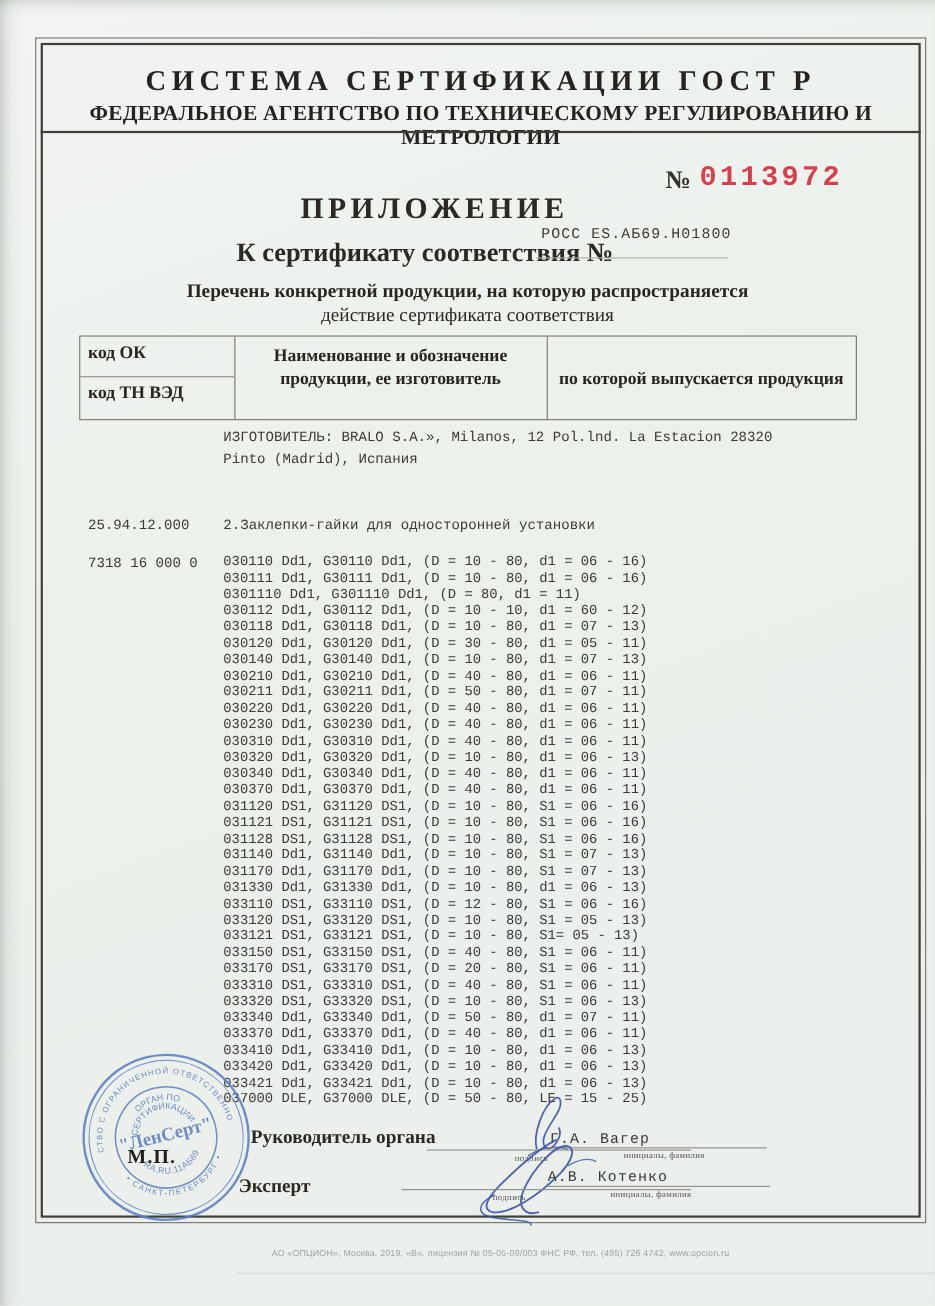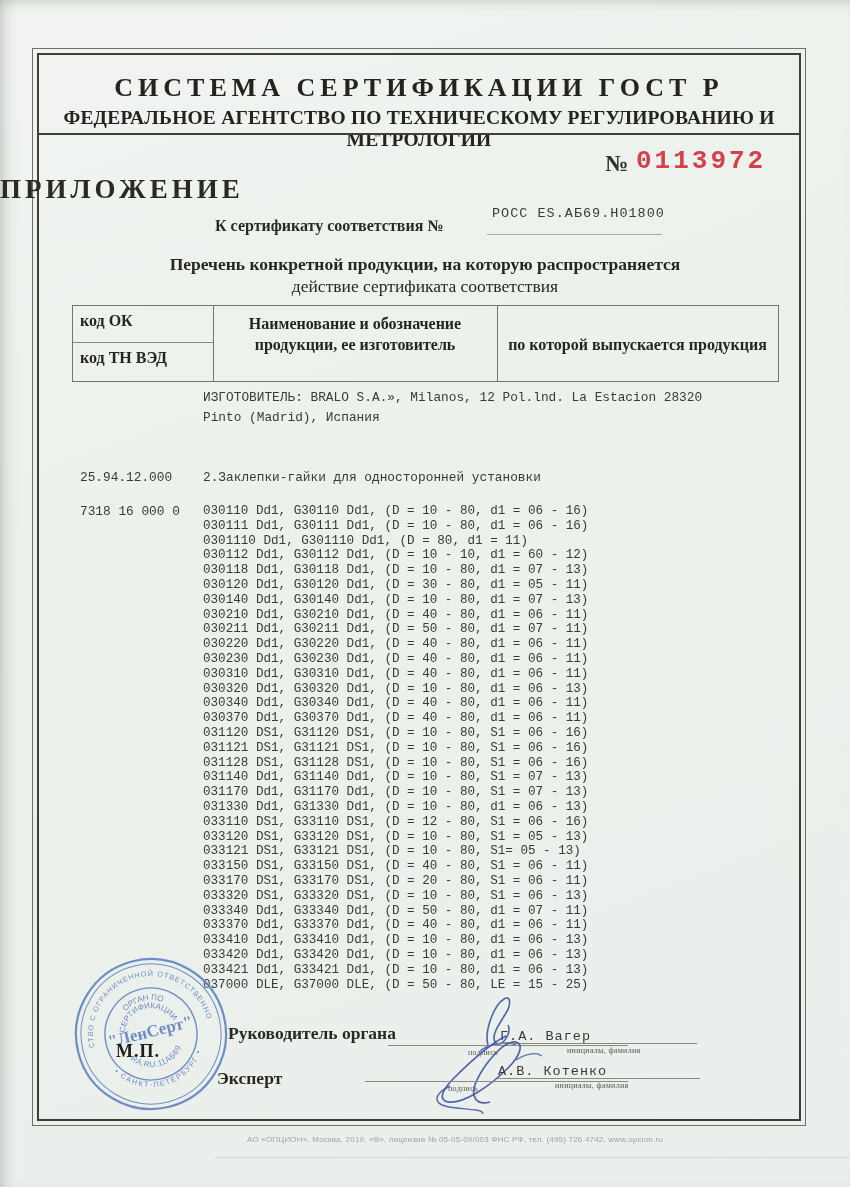--- a/index.html
+++ b/index.html
@@ -9,39 +9,39 @@
     font-family:"Liberation Serif", serif;
     color:#2e2e2a;
   }
   .paper{
     position:absolute;left:0;top:0;width:850px;height:1187px;
     background:linear-gradient(160deg,#f1f4f0 0%,#ecf1ec 40%,#eaefeb 100%);
     box-shadow:inset 14px 0 18px -14px rgba(60,70,60,.35), inset 0 10px 14px -10px rgba(60,70,60,.25);
   }
   
   .border-outer{
-    position:absolute;left:32px;top:48px;width:772px;height:1076px;
-    border:1px solid #6f6f68;background:transparent;
+    position:absolute;left:32px;top:34px;width:772px;height:1076px;
+    border:1px solid #6f6f68;background:transparent;padding-left:36px;
   }
   .border-inner{
     position:absolute;left:4px;top:4px;right:4px;bottom:4px;
     border:2px solid #3f3f3a;
   }
   .abs{position:absolute;}
   .serifB{font-family:"Liberation Serif",serif;font-weight:bold;}
   .mono{font-family:"Liberation Mono","DejaVu Sans Mono",monospace;color:#3a3a36;}
   
   .hdr-title{left:0;top:24px;width:100%;text-align:center;font-size:26px;font-weight:bold;letter-spacing:5px;color:#23231f;}
   .hdr-sub{left:0;top:58px;width:100%;text-align:center;font-size:19.5px;font-weight:bold;letter-spacing:.2px;color:#23231f;}
   .hdr-rule{left:4px;top:84px;right:4px;height:0;border-bottom:2px solid #3f3f3a;}
   
   .no-sym{left:605px;top:151px;font-size:23px;font-weight:bold;color:#32322d;}
   .no-val{left:636px;top:146px;font-size:26px;letter-spacing:3px;color:#d5404b;font-family:"Liberation Mono","DejaVu Sans Mono",monospace;font-weight:bold;}
-  .doc-title{left:0;top:174px;width:790px;text-align:left;font-size:27px;font-weight:bold;letter-spacing:4px;color:#2a2a25;}
-  .cert-label{left:215px;top:217px;font-size:16px;font-weight:bold;color:#2a2a25;}
+  .doc-title{left:0;top:174px;width:790px;text-align:center;font-size:27px;font-weight:bold;letter-spacing:4px;color:#2a2a25;}
+  .cert-label{left:215px;top:217px;font-size:24px;font-weight:bold;color:#2a2a25;}
   .cert-val{left:492px;top:206px;font-size:13.5px;letter-spacing:1px;}
   .cert-line{left:487px;top:234px;width:175px;border-bottom:1px solid #a9aca7;}
   .head1{left:0;top:254px;width:850px;text-align:center;font-size:17.5px;font-weight:bold;color:#27271f;}
   .head2{left:0;top:276px;width:850px;text-align:center;font-size:17.5px;font-weight:normal;color:#27271f;}
   
   .tbl{left:72px;top:305px;width:705px;height:75px;border:1px solid #75756d;}
   .tbl .v1{position:absolute;left:140px;top:0;bottom:0;border-left:1px solid #75756d;}
   .tbl .v2{position:absolute;left:424px;top:0;bottom:0;border-left:1px solid #75756d;}
   .tbl .h1{position:absolute;left:0;top:36px;width:140px;border-top:1px solid #8a8a82;}
   .cell{position:absolute;font-size:16px;font-weight:600;color:#26261f;}
@@ -143,20 +143,21 @@
       <div class="pl">031121 DS1, G31121 DS1, (D = 10 - 80, S1 = 06 - 16)</div>
       <div class="pl">031128 DS1, G31128 DS1, (D = 10 - 80, S1 = 06 - 16)</div>
       <div class="pl">031140 Dd1, G31140 Dd1, (D = 10 - 80, S1 = 07 - 13)</div>
       <div class="pl">031170 Dd1, G31170 Dd1, (D = 10 - 80, S1 = 07 - 13)</div>
       <div class="pl">031330 Dd1, G31330 Dd1, (D = 10 - 80, d1 = 06 - 13)</div>
       <div class="pl">033110 DS1, G33110 DS1, (D = 12 - 80, S1 = 06 - 16)</div>
       <div class="pl">033120 DS1, G33120 DS1, (D = 10 - 80, S1 = 05 - 13)</div>
       <div class="pl">033121 DS1, G33121 DS1, (D = 10 - 80, S1= 05 - 13)</div>
       <div class="pl">033150 DS1, G33150 DS1, (D = 40 - 80, S1 = 06 - 11)</div>
       <div class="pl">033170 DS1, G33170 DS1, (D = 20 - 80, S1 = 06 - 11)</div>
+      <div class="pl">033310 DS1, G33310 DS1, (D = 40 - 80, S1 = 06 - 11)</div>
       <div class="pl">033320 DS1, G33320 DS1, (D = 10 - 80, S1 = 06 - 13)</div>
       <div class="pl">033340 Dd1, G33340 Dd1, (D = 50 - 80, d1 = 07 - 11)</div>
       <div class="pl">033370 Dd1, G33370 Dd1, (D = 40 - 80, d1 = 06 - 11)</div>
       <div class="pl">033410 Dd1, G33410 Dd1, (D = 10 - 80, d1 = 06 - 13)</div>
       <div class="pl">033420 Dd1, G33420 Dd1, (D = 10 - 80, d1 = 06 - 13)</div>
       <div class="pl">033421 Dd1, G33421 Dd1, (D = 10 - 80, d1 = 06 - 13)</div>
       <div class="pl">037000 DLE, G37000 DLE, (D = 50 - 80, LE = 15 - 25)</div>
     </div>
 
   <svg class="abs stamp" viewBox="0 0 178 178">

